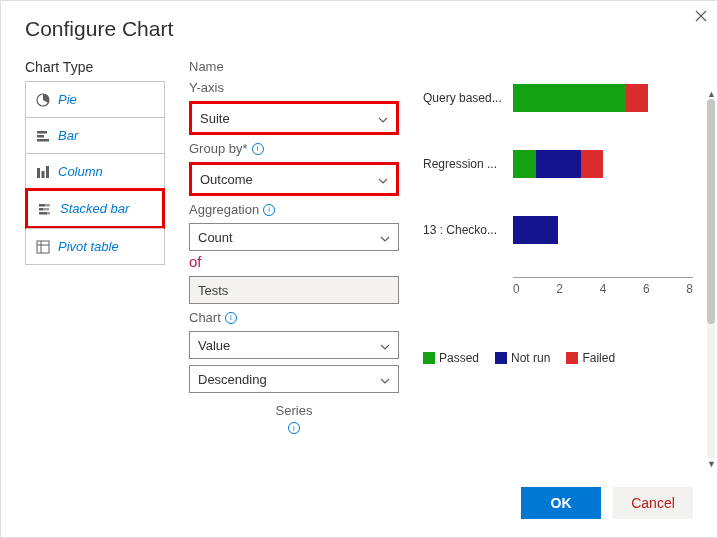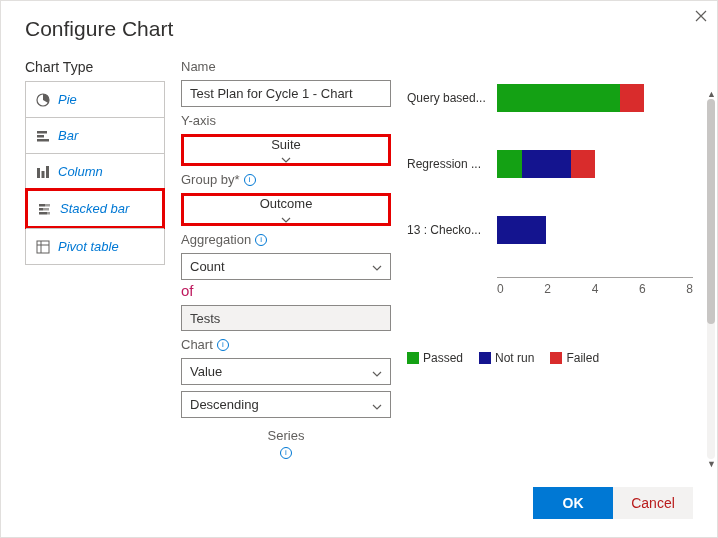--- a/index.html
+++ b/index.html
@@ -1,20 +1,20 @@
 <!DOCTYPE html>
 <html><head>
 <meta charset="utf-8">
 <style>
   * { box-sizing: border-box; font-family: "Segoe UI", Arial, sans-serif; }
   body { margin: 0; width: 718px; height: 538px; background: #fff; overflow: hidden; color: #323130; }
   .dialog { position: relative; width: 100%; height: 100%; padding: 10px 24px 18px 24px; border: 1px solid #e1dfdd; }
   .close { position: absolute; top: 8px; right: 10px; font-size: 14px; color: #605e5c; cursor: pointer; }
   h1 { font-weight: 300; font-size: 21px; margin: 6px 0 18px 0; color: #323130; }
-  .body { display: flex; gap: 16px; height: 400px; justify-content: space-between; }
+  .body { display: flex; gap: 24px; height: 400px; justify-content: space-between; }
 
   
   .left { width: 140px; flex-shrink: 0; }
   .left-title { font-size: 14px; color: #323130; margin-bottom: 6px; }
   .chart-types { border: 1px solid #c8c6c4; font-style: italic; }
   .chart-type-item { display: flex; align-items: center; gap: 8px; padding: 10px 10px; font-size: 13px; color: #0078d4; border-top: 1px solid #c8c6c4; cursor: pointer; }
   .chart-type-item:first-child { border-top: none; }
   .cti-icon { width: 14px; height: 14px; display: inline-block; flex-shrink: 0; }
 
   
@@ -39,27 +39,27 @@
   .swatch { width: 12px; height: 12px; display: inline-block; margin-right: 4px; }
   .leg-item { display: flex; align-items: center; }
 
   
   .scrollbar { position: absolute; right: 2px; top: 88px; width: 8px; height: 360px; }
   .sb-track { width: 100%; height: 100%; background: #f3f2f1; border-radius: 4px; position: relative; }
   .sb-thumb { position: absolute; top: 0; width: 100%; height: 225px; background: #c8c6c4; border-radius: 4px; }
   .sb-arrow { font-size: 9px; color: #605e5c; text-align: center; }
 
   
-  .footer { position: absolute; bottom: 18px; right: 24px; display: flex; gap: 0; }
+  .footer { position: absolute; bottom: 18px; right: 24px; display: flex; gap: 12px; }
   .btn { min-width: 80px; height: 32px; display: flex; align-items: center; justify-content: center; font-size: 14px; cursor: pointer; }
   .btn-primary { background: #0078d4; color: #fff; font-weight: 600; }
   .btn-secondary { background: #f3f2f1; color: #b91c1c; }
 
   
-  .hl { border: 3px solid #e60000 !important; flex-direction: column; }
+  .hl { border: 3px solid #e60000 !important; }
   .hl-wrap { border: 3px solid #e60000; padding: 0; }
 </style>
 </head>
 <body>
 
 <div class="dialog">
   <div class="close">
     <svg viewBox="0 0 12 12" width="12" height="12">
         <path d="M1 1 L11 11 M11 1 L1 11" stroke="#605e5c" stroke-width="1.2"></path>
       </svg>
@@ -123,23 +123,20 @@
                 <line x1="5" y1="1" x2="5" y2="13" stroke="#605e5c"></line>
               </svg>
           </span>
           <span>Pivot table</span>
         </div>
       </div>
     </div>
 
     <div class="middle">
       <div class="field-label">Name</div>
-      <div class="select-box">
-        <span>Test Plan for Cycle 1 - Chart</span>
-      </div>
 
       <div class="field-label">Y-axis</div>
       <div class="select-box hl" style="height:34px;">
         <span>Suite</span>
         <span class="chevron"><svg viewBox="0 0 10 10">
               <path d="M1 3 L5 7 L9 3" fill="none" stroke="#605e5c" stroke-width="1.2"></path>
             </svg></span>
       </div>
 
       <div class="field-label">

